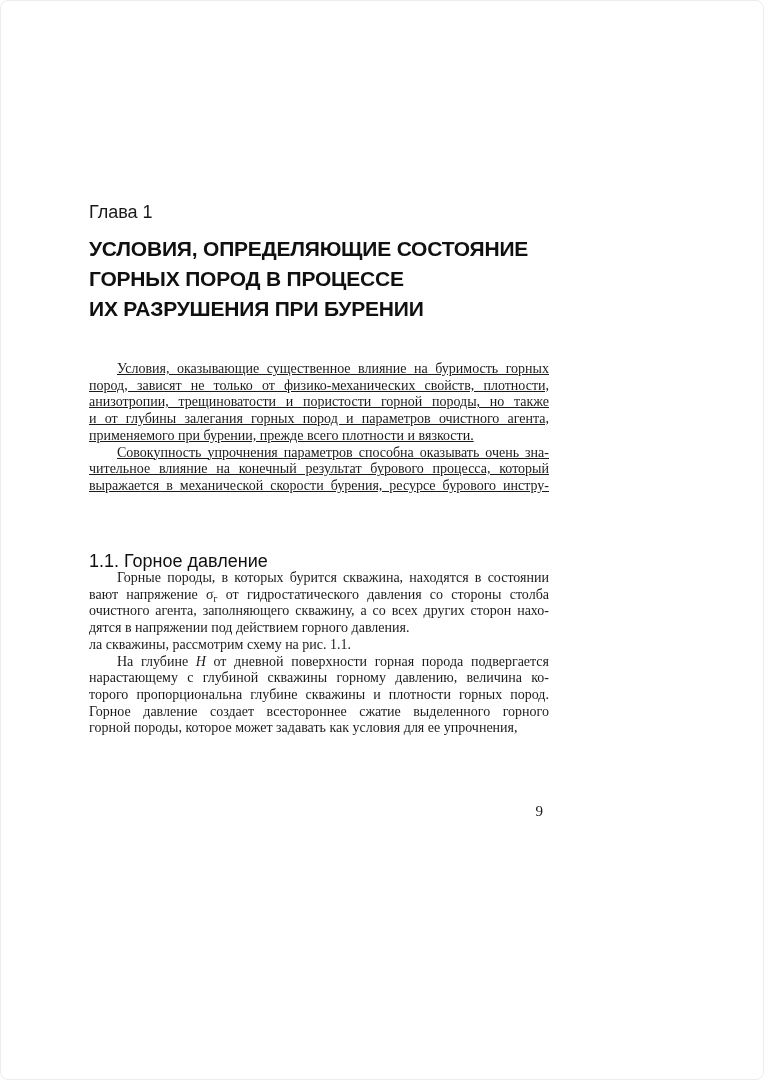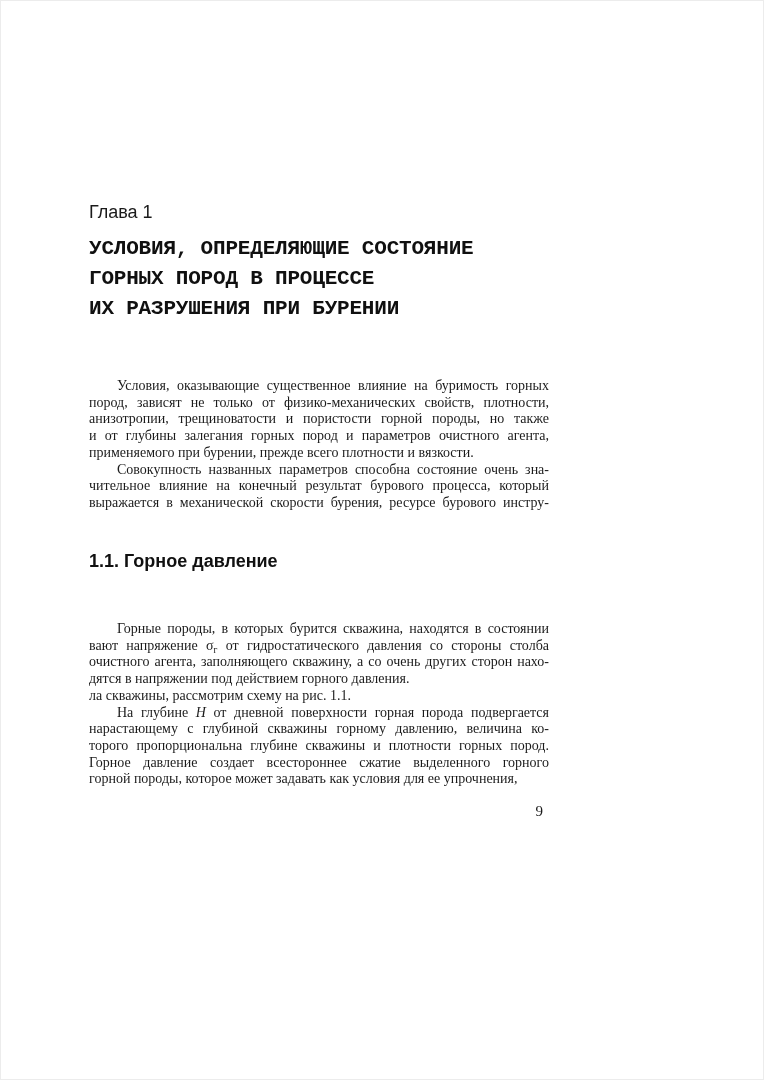--- a/index.html
+++ b/index.html
@@ -1,48 +1,48 @@
 <!DOCTYPE html>
 <html><head>
 <meta charset="utf-8">
 <style>
   html,body{margin:0;padding:0;background:#fff;}
   .page{
     position:relative;
     width:764px;height:1080px;
     background:#ffffff;
     border:1px solid #ececec;
-    border-radius:0;
+    border-radius:8px;
     box-sizing:border-box;
     font-family:"Liberation Serif", serif;
     color:#1c1c1c;
     overflow:hidden;
   }
   .chapter-label{
     position:absolute;left:88px;top:199px;width:460px;
     font-family:"Liberation Sans", sans-serif;
     font-size:18px;line-height:24px;color:#1a1a1a;
   }
   .chapter-title{
     position:absolute;left:88px;top:233px;width:480px;margin:0;
-    font-family:Liberation Mono, monospace;
+    font-family:Liberation Sans, sans-serif;
     font-weight:700;font-size:21px;line-height:30px;
     letter-spacing:-0.2px;color:#101010;
   }
   .chapter-title .t-line{display:block;}
   .body-block{
     position:absolute;left:88px;width:460px;
     font-size:14px;line-height:16.7px;color:#1b1b1b;
   }
-  .intro{top:377px;}
-  .section-body{top:620px;}
+  .intro{top:360px;text-decoration:underline;}
+  .section-body{top:569px;}
   .section-heading{
     position:absolute;left:88px;top:548px;width:460px;margin:0;
     font-family:"Liberation Sans", sans-serif;
-    font-weight:700;font-size:18px;line-height:24px;color:#101010;
+    font-weight:400;font-size:18px;line-height:24px;color:#101010;
   }
   .tline{display:block;}
   .tline.just{text-align:justify;text-align-last:justify;}
   .tline.indent{text-indent:28px;}
   .sub{font-size:0.68em;vertical-align:-0.28em;line-height:0;}
   .italic{font-style:italic;}
   .page-number{
     position:absolute;left:88px;top:801px;width:454px;
     text-align:right;font-size:15px;line-height:18px;color:#1b1b1b;
   }
@@ -62,33 +62,33 @@
 
   <div class="body-block intro">
       <div>
         <div class="tline just indent">Условия, оказывающие существенное влияние на буримость горных</div>
         <div class="tline just">пород, зависят не только от физико-механических свойств, плотности,</div>
         <div class="tline just">анизотропии, трещиноватости и пористости горной породы, но также</div>
         <div class="tline just">и от глубины залегания горных пород и параметров очистного агента,</div>
         <div class="tline">применяемого при бурении, прежде всего плотности и вязкости.</div>
       </div>
       <div>
-        <div class="tline just indent">Совокупность названных параметров способна состояние очень зна-</div>
+        <div class="tline just indent">Совокупность упрочнения параметров способна оказывать очень зна-</div>
         <div class="tline just">чительное влияние на конечный результат бурового процесса, который</div>
         <div class="tline just">выражается в механической скорости бурения, ресурсе бурового инстру-</div>
       </div>
     </div>
 
   <h2 class="section-heading">1.1. Горное давление</h2>
 
   <div class="body-block section-body">
       <div>
         <div class="tline just indent">Горные породы, в которых бурится скважина, находятся в состоянии</div>
         <div class="tline just">вают напряжение σ<span class="sub">г</span> от гидростатического давления со стороны столба</div>
-        <div class="tline just">очистного агента, заполняющего скважину, а со очень других сторон нахо-</div>
+        <div class="tline just">очистного агента, заполняющего скважину, а со всех других сторон нахо-</div>
         <div class="tline">дятся в напряжении под действием горного давления.</div>
       </div>
       <div>
         <div class="tline">ла скважины, рассмотрим схему на рис. 1.1.</div>
       </div>
       <div>
         <div class="tline just indent">На глубине <span class="italic">H</span> от дневной поверхности горная порода подвергается</div>
         <div class="tline just">нарастающему с глубиной скважины горному давлению, величина ко-</div>
         <div class="tline just">торого пропорциональна глубине скважины и плотности горных пород.</div>
         <div class="tline just">Горное давление создает всестороннее сжатие выделенного горного</div>

